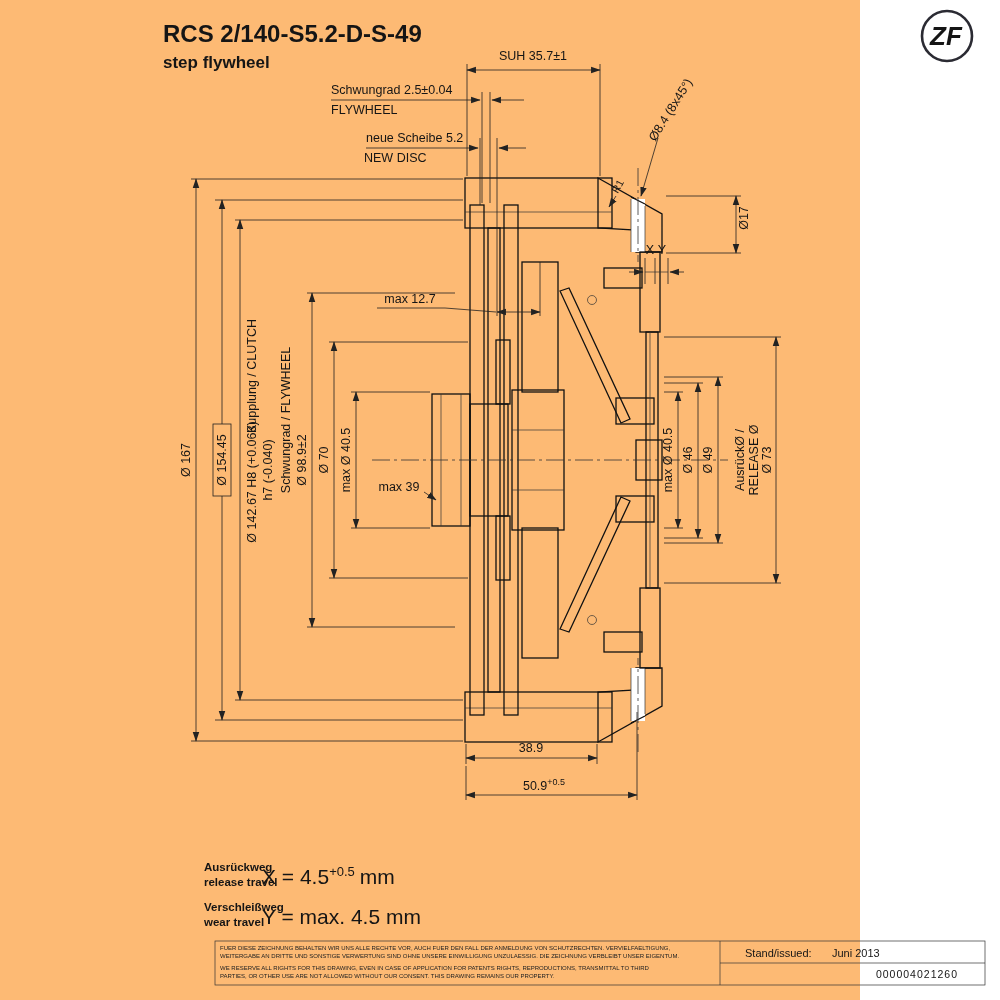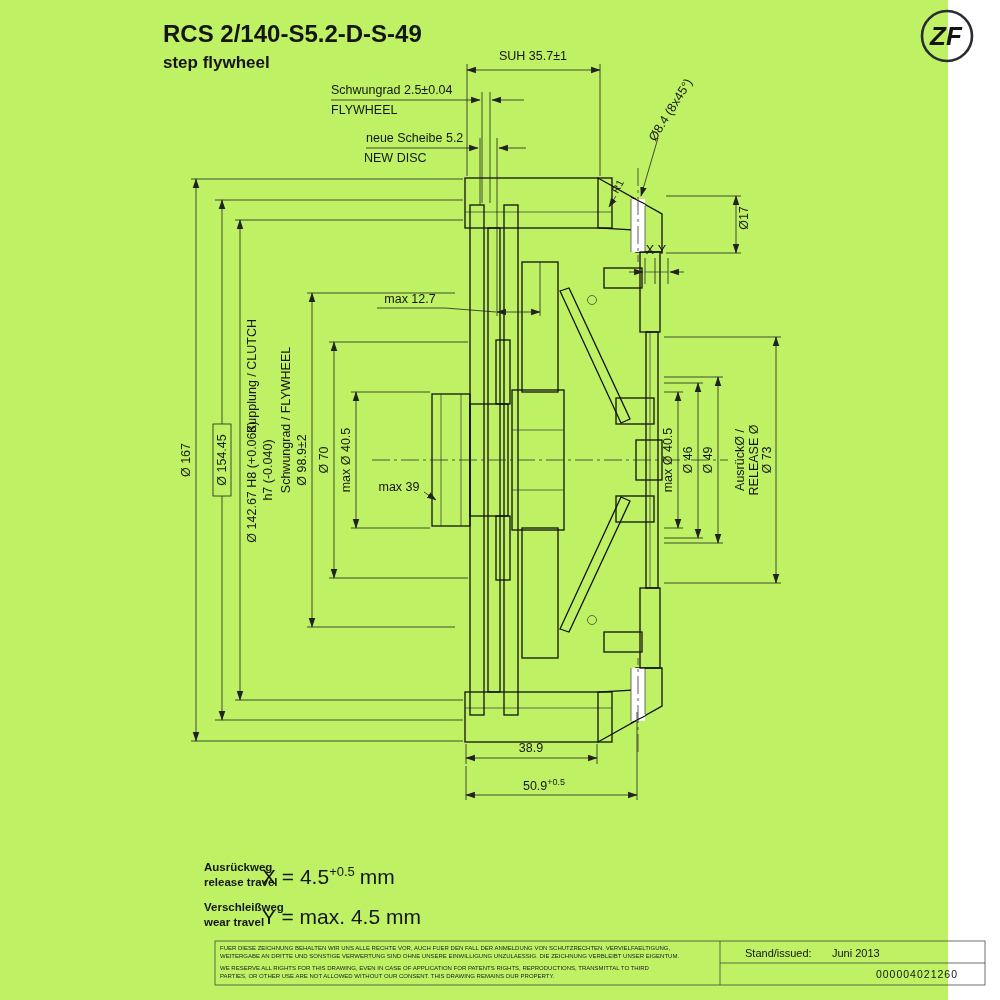--- a/index.html
+++ b/index.html
@@ -1,16 +1,16 @@
 <!DOCTYPE html>
 <html><head>
 <meta charset="utf-8">
 <style>
   html,body{margin:0;padding:0;background:#fff;}
-  .sheet{width:948px;height:1000px;position:relative;background:#bef264;}
+  .sheet{width:860px;height:1000px;position:relative;background:#fdba74;}
   text{font-family:"Liberation Sans",sans-serif;fill:#151515;}
   .title{font-size:24px;font-weight:bold;}
   .subtitle{font-size:17px;font-weight:bold;}
   .lbl{font-size:12.5px;}
   .lbl-s{font-size:10.5px;}
   .big{font-size:21px;}
   .sup{font-size:9px;}
   .sup-big{font-size:13px;}
   .small-bold{font-size:11.5px;font-weight:bold;}
   .tiny{font-size:6px;fill:#222;}

